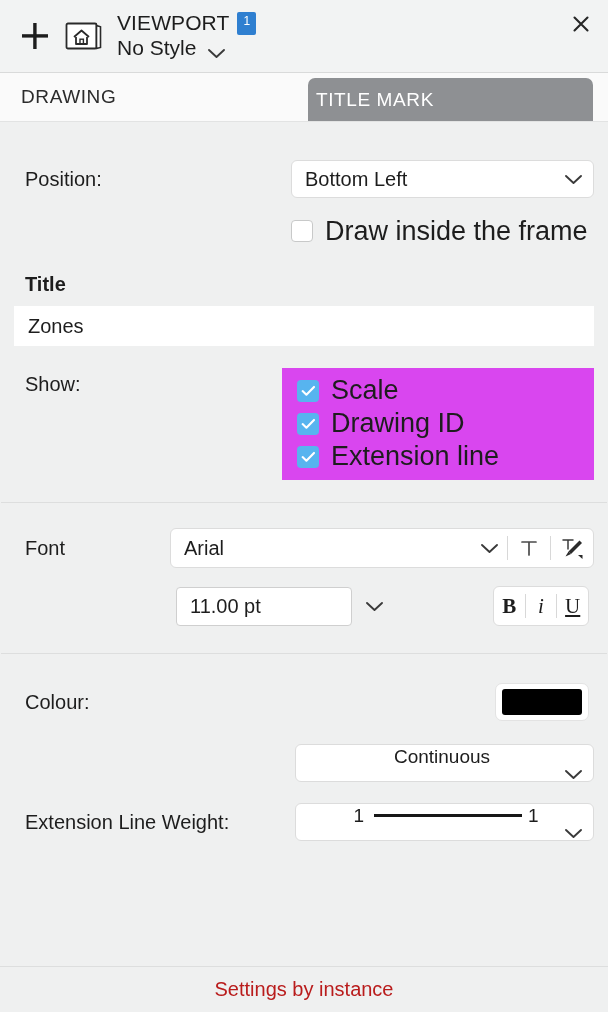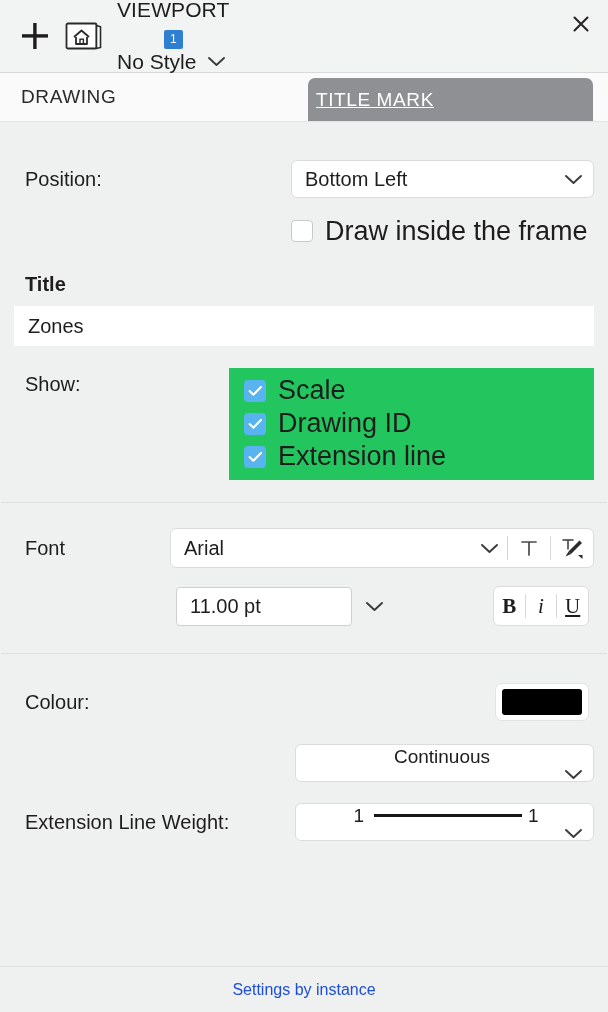--- a/index.html
+++ b/index.html
@@ -55,42 +55,40 @@
   }
   .header-texts {
     margin-left: 13px;
     display: flex;
     flex-direction: column;
     justify-content: center;
     line-height: 1.08;
   }
   .hdr-row1 {
     display: flex;
-    align-items: center;
     gap: 8px;
-    flex-direction: column;
   }
   .hdr-title {
     font-size: 21px;
     color: #1d1d1d;
     letter-spacing: .1px;
   }
   .hdr-badge {
     background: #2f7fd0;
     color: #ffffff;
     font-size: 12px;
     line-height: 1;
     padding: 3px 5px 4px;
     border-radius: 2px;
     min-width: 9px;
     text-align: center;
   }
   .hdr-row2 {
     display: flex;
-    align-items: center;
+    align-items: flex-end;
     gap: 11px;
     margin-top: 2px;
   }
   .hdr-sub {
     font-size: 21px;
     color: #1d1d1d;
   }
   .close-btn {
     position: absolute;
     right: 12px;
@@ -126,21 +124,20 @@
     position: absolute;
     left: 308px;
     top: 5px;
     bottom: 0px;
     right: 15px;
     background: #8e9093;
     color: #ffffff;
     border-radius: 7px 7px 0 0;
     padding-left: 0;
     justify-content: flex-start;
-    text-decoration: underline;
   }
   .tab-title-mark span { padding-left: 8px; }
 
   
   .body {
     flex: 1 1 auto;
     display: flex;
     flex-direction: column;
     background: #eff0f0;
   }
@@ -242,22 +239,22 @@
     align-items: center;
     padding-left: 14px;
     font-size: 20px;
     color: #1d1d1d;
     box-sizing: border-box;
   }
   .row-show { margin-top: 22px; display: flex; align-items: flex-start; }
   .show-lbl { font-size: 20px; padding-left: 11px; padding-top: 5px; }
   .show-list {
     margin-left: auto;
-    width: 365px;
-    background: #22c55e;
+    width: 312px;
+    background: #d946ef;
     padding: 6px 0 7px 0;
     box-sizing: border-box;
   }
   .show-item {
     height: 33px;
     display: flex;
     align-items: center;
     gap: 12px;
     padding-left: 15px;
   }
@@ -363,22 +360,22 @@
   .lw-label { font-size: 19px; color: #1d1d1d; }
   .lw-rule { width: 148px; height: 3px; background: #171717; margin: 0 6px 0 10px; }
 
   
   .footer {
     height: 45px;
     border-top: 1px solid #dddede;
     display: flex;
     align-items: center;
     justify-content: center;
-    font-size: 16px;
-    color: #1d4ed8;
+    font-size: 20px;
+    color: #b91c1c;
     flex: 0 0 auto;
     background: #eff0f0;
   }
   .spacer { flex: 1 1 auto; }
 </style>
 </head>
 <body>
 
 <div class="panel">
 

